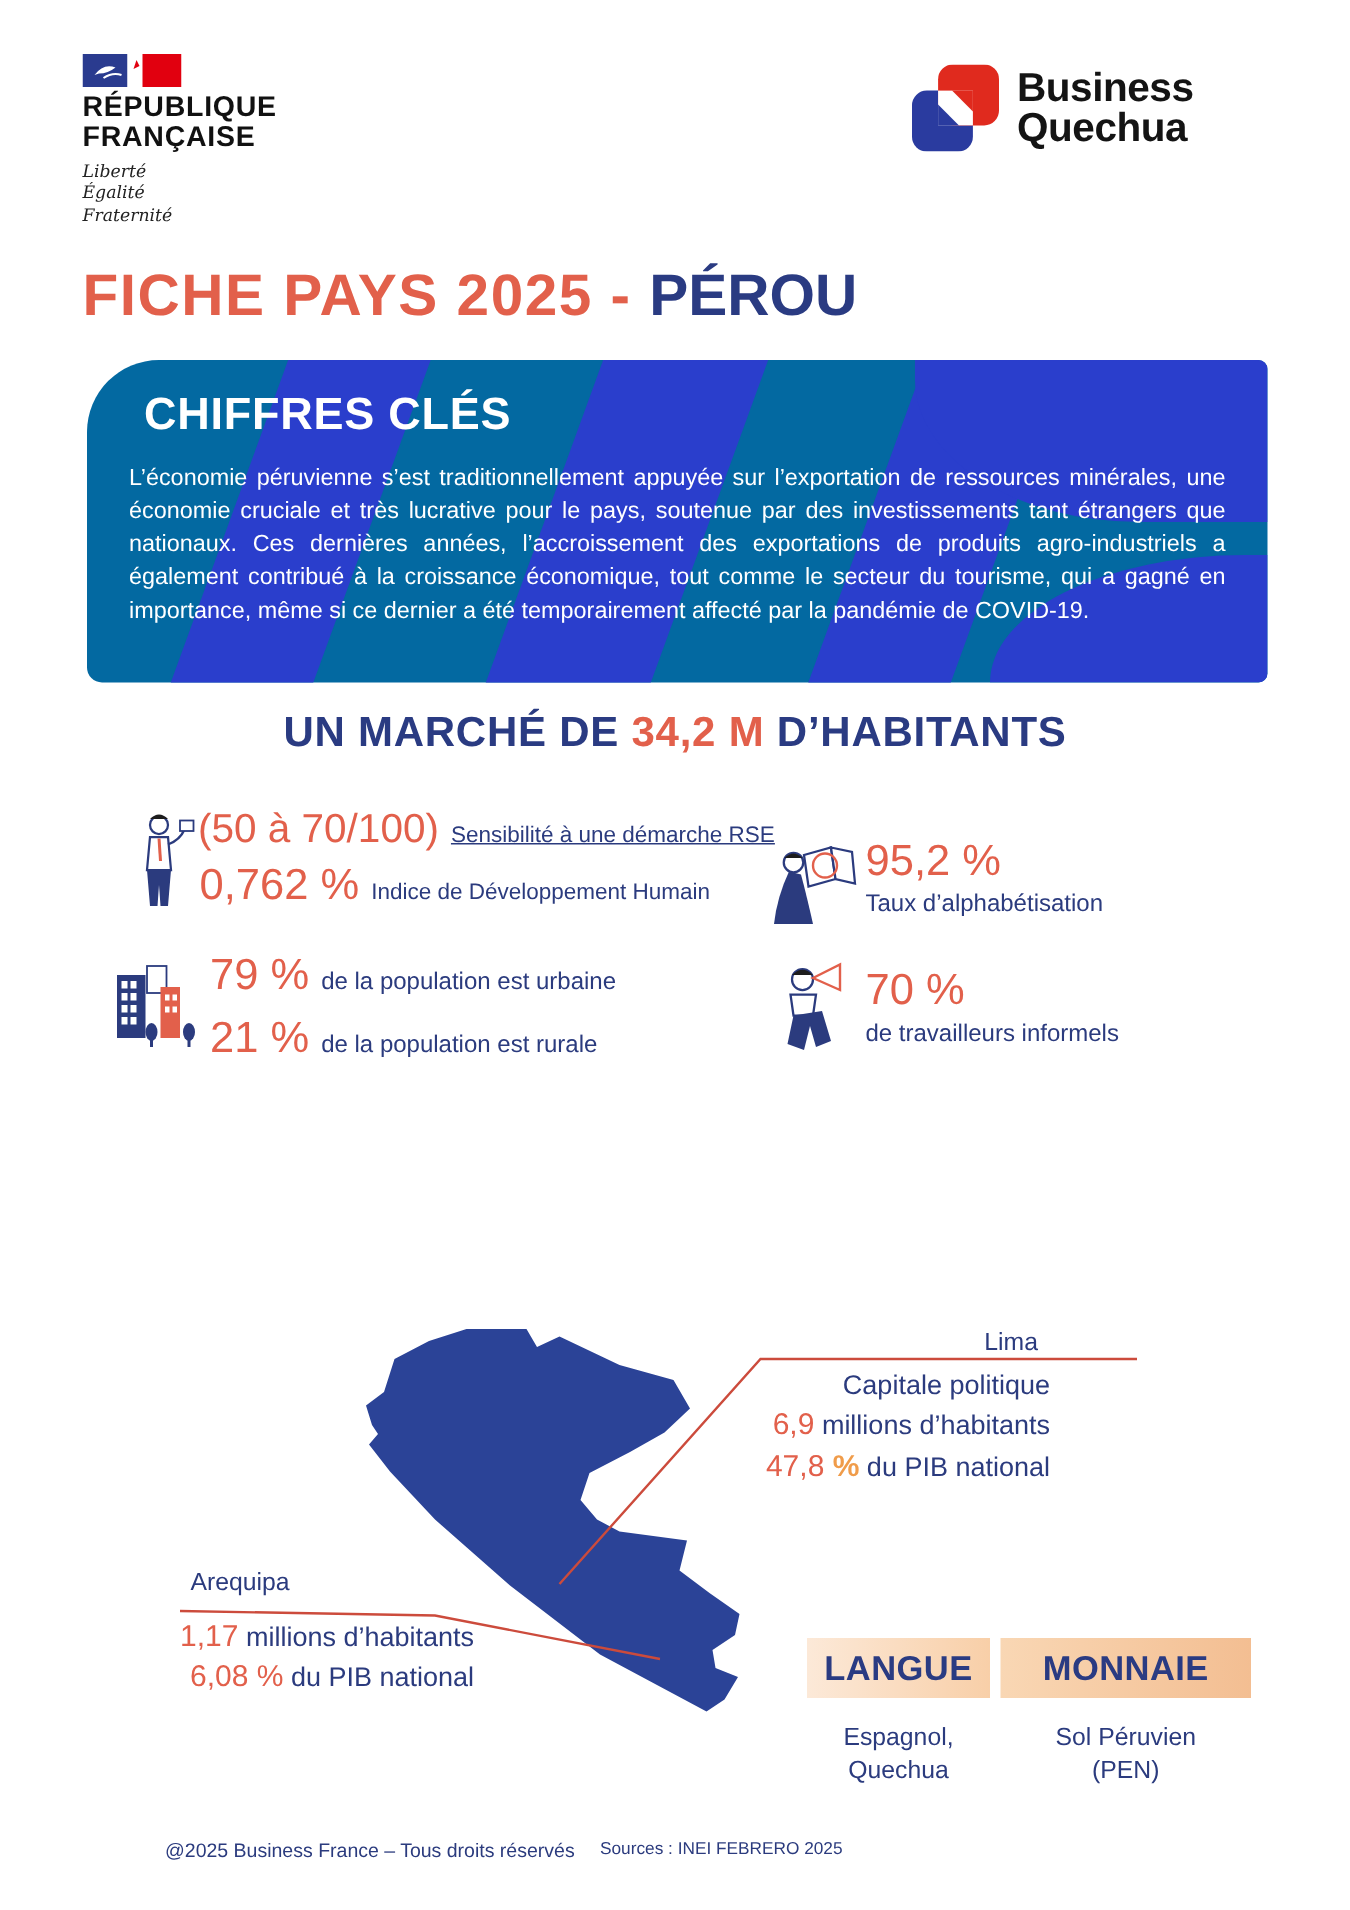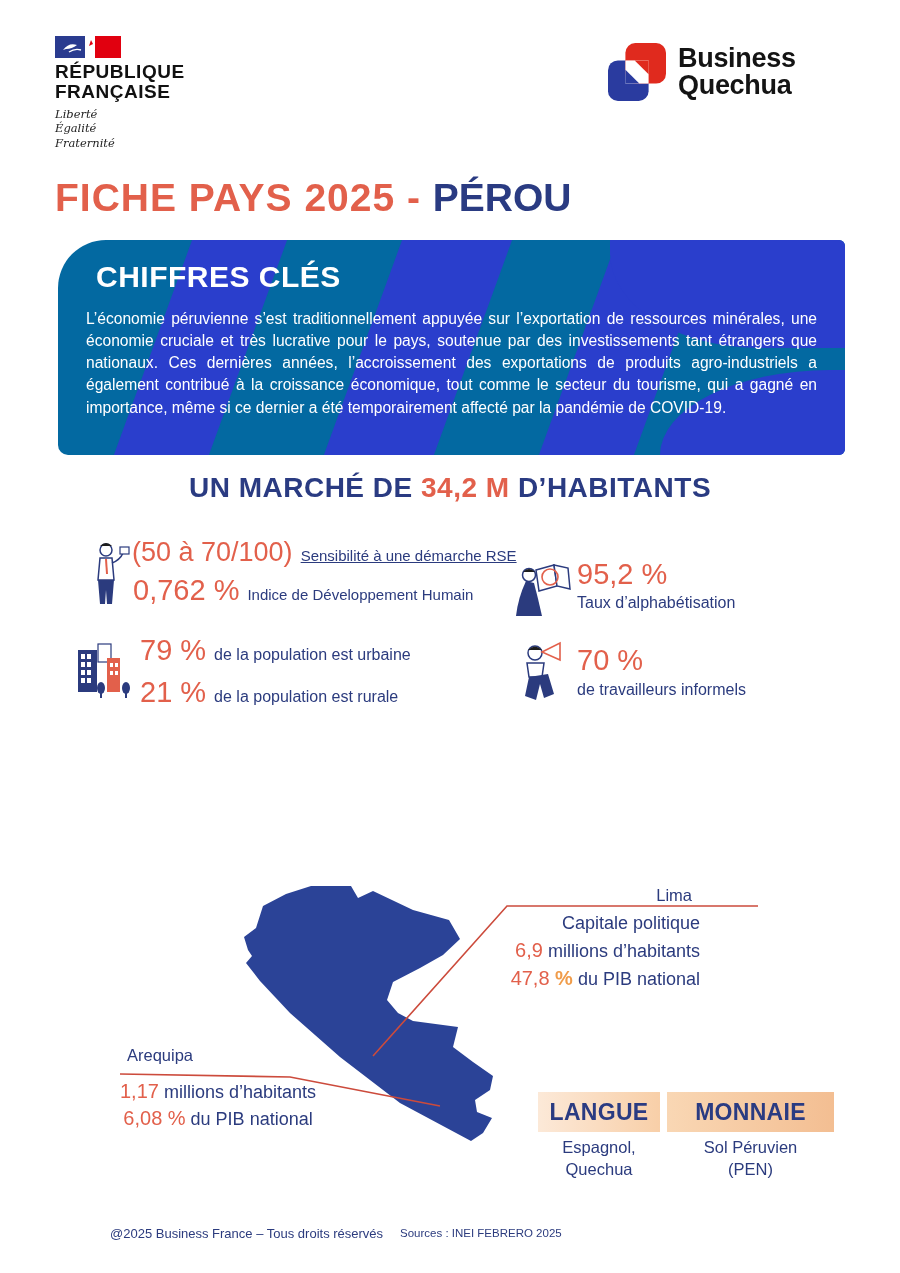--- a/index.html
+++ b/index.html
@@ -60,31 +60,31 @@
   
   .map-svg { position:absolute; left:243px; top:878px; }
   .lines-svg { position:absolute; left:0; top:0; width:900px; height:1273px; pointer-events:none; }
   .lima-name { position:absolute; right:208px; top:886px; font-size:16.5px; color:#2B3B7E; }
   .lima-block { position:absolute; right:200px; top:913px; text-align:right; }
   .lima-block div { margin-bottom:5px; white-space:nowrap; }
   .city-val { font-size:20px; color:#E2604B; }
   .city-lbl { font-size:18px; color:#2B3B7E; }
   .pct-gold { color:#F09C4A; font-weight:bold; }
   .arequipa-name { position:absolute; left:127px; top:1046px; font-size:16.5px; color:#2B3B7E; }
-  .arequipa-block { position:absolute; left:120px; top:1080px; text-align:center; }
+  .arequipa-block { position:absolute; left:120px; top:1080px; text-align:right; }
   .arequipa-block div { margin-bottom:4px; white-space:nowrap; }
 
   
   .facts { position:absolute; left:538px; top:1092px; width:296px; }
   .facts .heads { display:flex; gap:7px; }
   .facts .cell-h { height:40px; display:flex; align-items:center; justify-content:center;
                    font-size:23px; font-weight:bold; color:#2A3B82; letter-spacing:.3px; }
   .facts .h1 { width:122px; background:linear-gradient(90deg,#FCE9D8,#F8CFA8); }
   .facts .h2 { width:167px; background:linear-gradient(90deg,#F9D7B4,#F3BE92); }
-  .facts .vals { display:flex; gap:7px; margin-top:4px; }
+  .facts .vals { display:flex; gap:7px; margin-top:15px; }
   .facts .cell-v { font-size:16.5px; color:#2B3B7E; text-align:center; line-height:1.35; }
   .facts .v1 { width:122px; }
   .facts .v2 { width:167px; }
 
   
   .footer-copy { position:absolute; left:110px; top:1226px; font-size:13px; color:#2B3B7E; }
   .footer-src { position:absolute; left:400px; top:1227px; font-size:11.5px; color:#2B3B7E; }
 </style>
 </head>
 <body>

